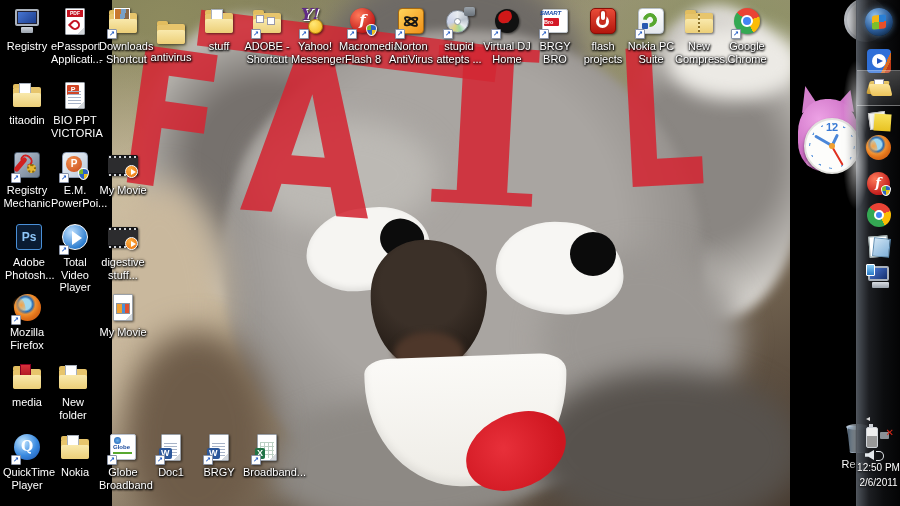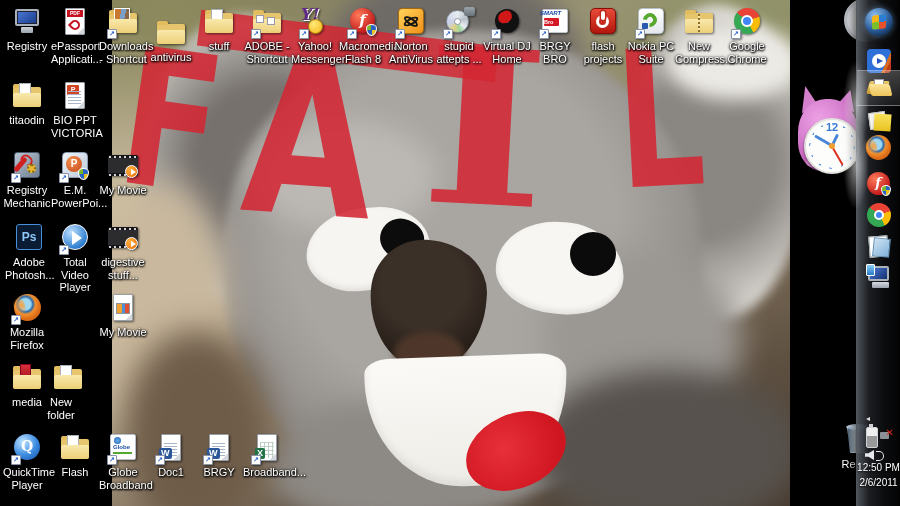--- a/index.html
+++ b/index.html
@@ -478,42 +478,42 @@
         <div class="dlabel">My Movie</div>
       </div>
       <div class="dicon" style="left: 3px; top: 362px;">
         <div class="glyph">
           <span class="fback"></span>
           <span class="fred"></span>
           <span class="ffront"></span>
         </div>
         <div class="dlabel">media</div>
       </div>
-      <div class="dicon" style="left: 37px; top: 362px; align-items: flex-end;">
+      <div class="dicon" style="left: 49px; top: 362px;">
         <div class="glyph">
           <span class="fback"></span>
           <span class="fdocp"></span>
           <span class="ffront"></span>
         </div>
         <div class="dlabel">New folder</div>
       </div>
       <div class="dicon" style="left: 3px; top: 432px;">
         <div class="glyph">
           <span class="qtc">Q</span>
           <span class="sc">↗</span>
         </div>
         <div class="dlabel">QuickTime Player</div>
       </div>
       <div class="dicon" style="left: 51px; top: 432px;">
         <div class="glyph">
           <span class="fback"></span>
           <span class="fdocp"></span>
           <span class="ffront"></span>
         </div>
-        <div class="dlabel">Flash</div>
+        <div class="dlabel">Nokia</div>
       </div>
       <div class="dicon" style="left: 99px; top: 432px;">
         <div class="glyph">
           <span class="gcard"></span>
           <span class="gdot"></span>
           <span class="gtxt">Globe</span>
           <span class="gline"></span>
           <span class="sc">↗</span>
         </div>
         <div class="dlabel">Globe Broadband</div>

